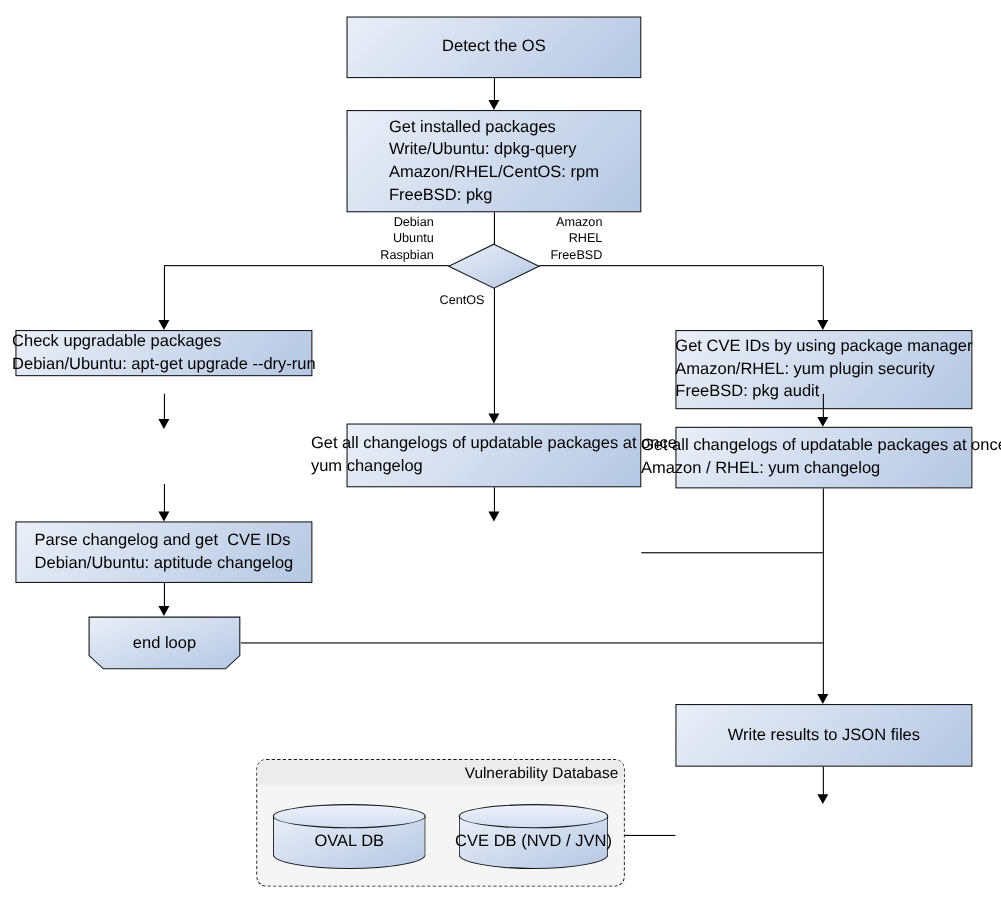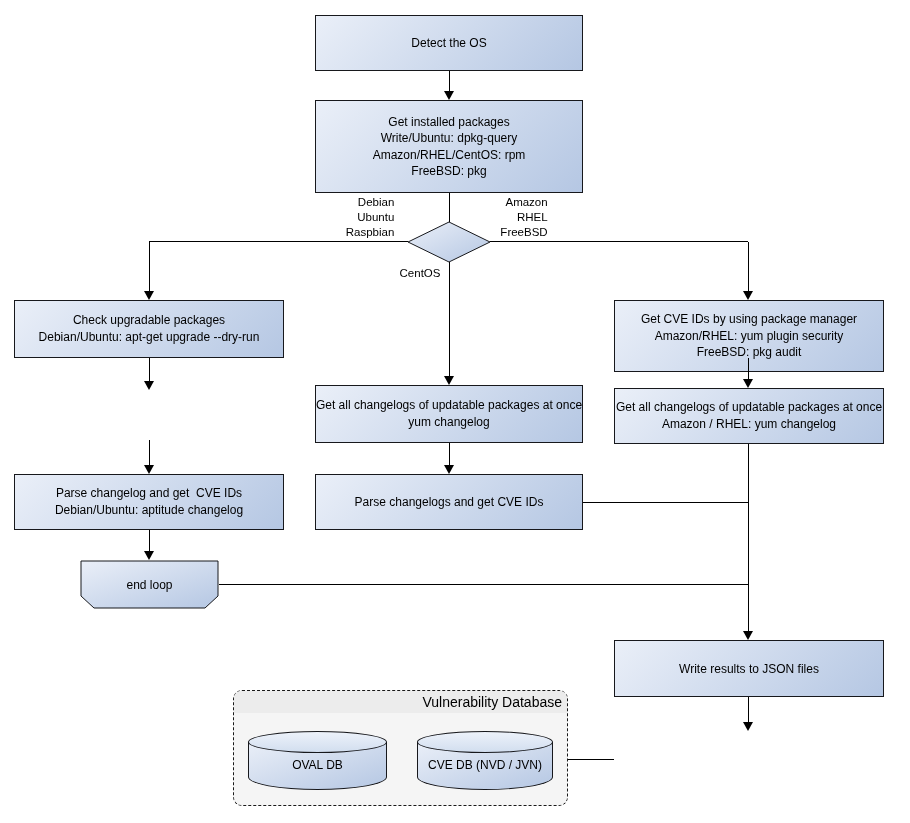--- a/index.html
+++ b/index.html
@@ -7,21 +7,21 @@
     --cyl-top-light:#edf2fa; --cyl-top-dark:#d2deef;
     --container-fill:#f5f5f5; --container-header-fill:#ececec;
     --line:#000000; --background:#ffffff;
   }
   html,body{margin:0;padding:0;background:var(--background);}
   .canvas{position:relative;width:910px;height:823px;background:var(--background);
           font-family:"Liberation Sans","DejaVu Sans",sans-serif;color:#000;overflow:hidden;}
   .node{position:absolute;box-sizing:border-box;border:1px solid var(--node-border);
         background:linear-gradient(135deg,var(--node-fill-light) 0%,var(--node-fill-dark) 100%);}
   .lbl{position:absolute;left:50%;top:50%;transform:translate(-50%,-50%);
-       white-space:pre;text-align:center;font-size:12px;line-height:1.38;width:max-content;}
+       white-space:pre;text-align:left;font-size:15px;line-height:1.38;width:max-content;}
   .shape-wrap{position:absolute;}
   .shape-wrap svg{display:block;}
   .poly{fill:url(#nodeGrad);stroke:var(--node-border);stroke-width:1;}
   .hline{position:absolute;height:1px;background:var(--line);}
   .vline{position:absolute;width:1px;background:var(--line);}
   .arrow{position:absolute;width:0;height:0;border-left:5px solid transparent;
          border-right:5px solid transparent;border-top:9px solid var(--line);}
   .branch-lbl{position:absolute;transform:translateX(-50%);white-space:pre;
               text-align:right;font-size:11.5px;line-height:1.32;width:max-content;}
   .db-container{position:absolute;box-sizing:border-box;border:1.5px dashed #1a1a1a;
@@ -69,41 +69,38 @@
       </svg>
   </div>
   <div class="branch-lbl" style="left:370px;top:195px">Debian
 Ubuntu
 Raspbian</div>
   <div class="branch-lbl" style="left:524px;top:195px">Amazon
 RHEL
 FreeBSD</div>
   <div class="branch-lbl" style="left:420px;top:266px">CentOS</div>
 
-  <div class="node" style="left:14px;top:300px;width:270px;height:58px">
+  <div class="node" style="left:14px;top:300px;width:270px;height:42px">
     <span class="lbl">Check upgradable packages
 Debian/Ubuntu: apt-get upgrade --dry-run</span>
   </div>
   <div class="node" style="left:14px;top:474px;width:270px;height:56px">
     <span class="lbl">Parse changelog and get  CVE IDs
 Debian/Ubuntu: aptitude changelog</span>
   </div>
   <div class="shape-wrap" style="left:80px;top:560px;width:139px;height:49px">
     <svg width="139" height="49">
         <polygon class="poly" points="1,1 138,1 138,36 125,48 14,48 1,36"></polygon>
       </svg>
     <span class="lbl">end loop</span>
   </div>
 
   <div class="node" style="left:315px;top:385px;width:268px;height:58px">
     <span class="lbl">Get all changelogs of updatable packages at once
 yum changelog</span>
-  </div>
-  <div class="node" style="left:315px;top:474px;width:268px;height:56px">
-    <span class="lbl">Parse changelogs and get CVE IDs</span>
   </div>
 
   <div class="node" style="left:614px;top:300px;width:270px;height:72px">
     <span class="lbl">Get CVE IDs by using package manager
 Amazon/RHEL: yum plugin security
 FreeBSD: pkg audit</span>
   </div>
   <div class="node" style="left:614px;top:388px;width:270px;height:56px">
     <span class="lbl">Get all changelogs of updatable packages at once
 Amazon / RHEL: yum changelog</span>

